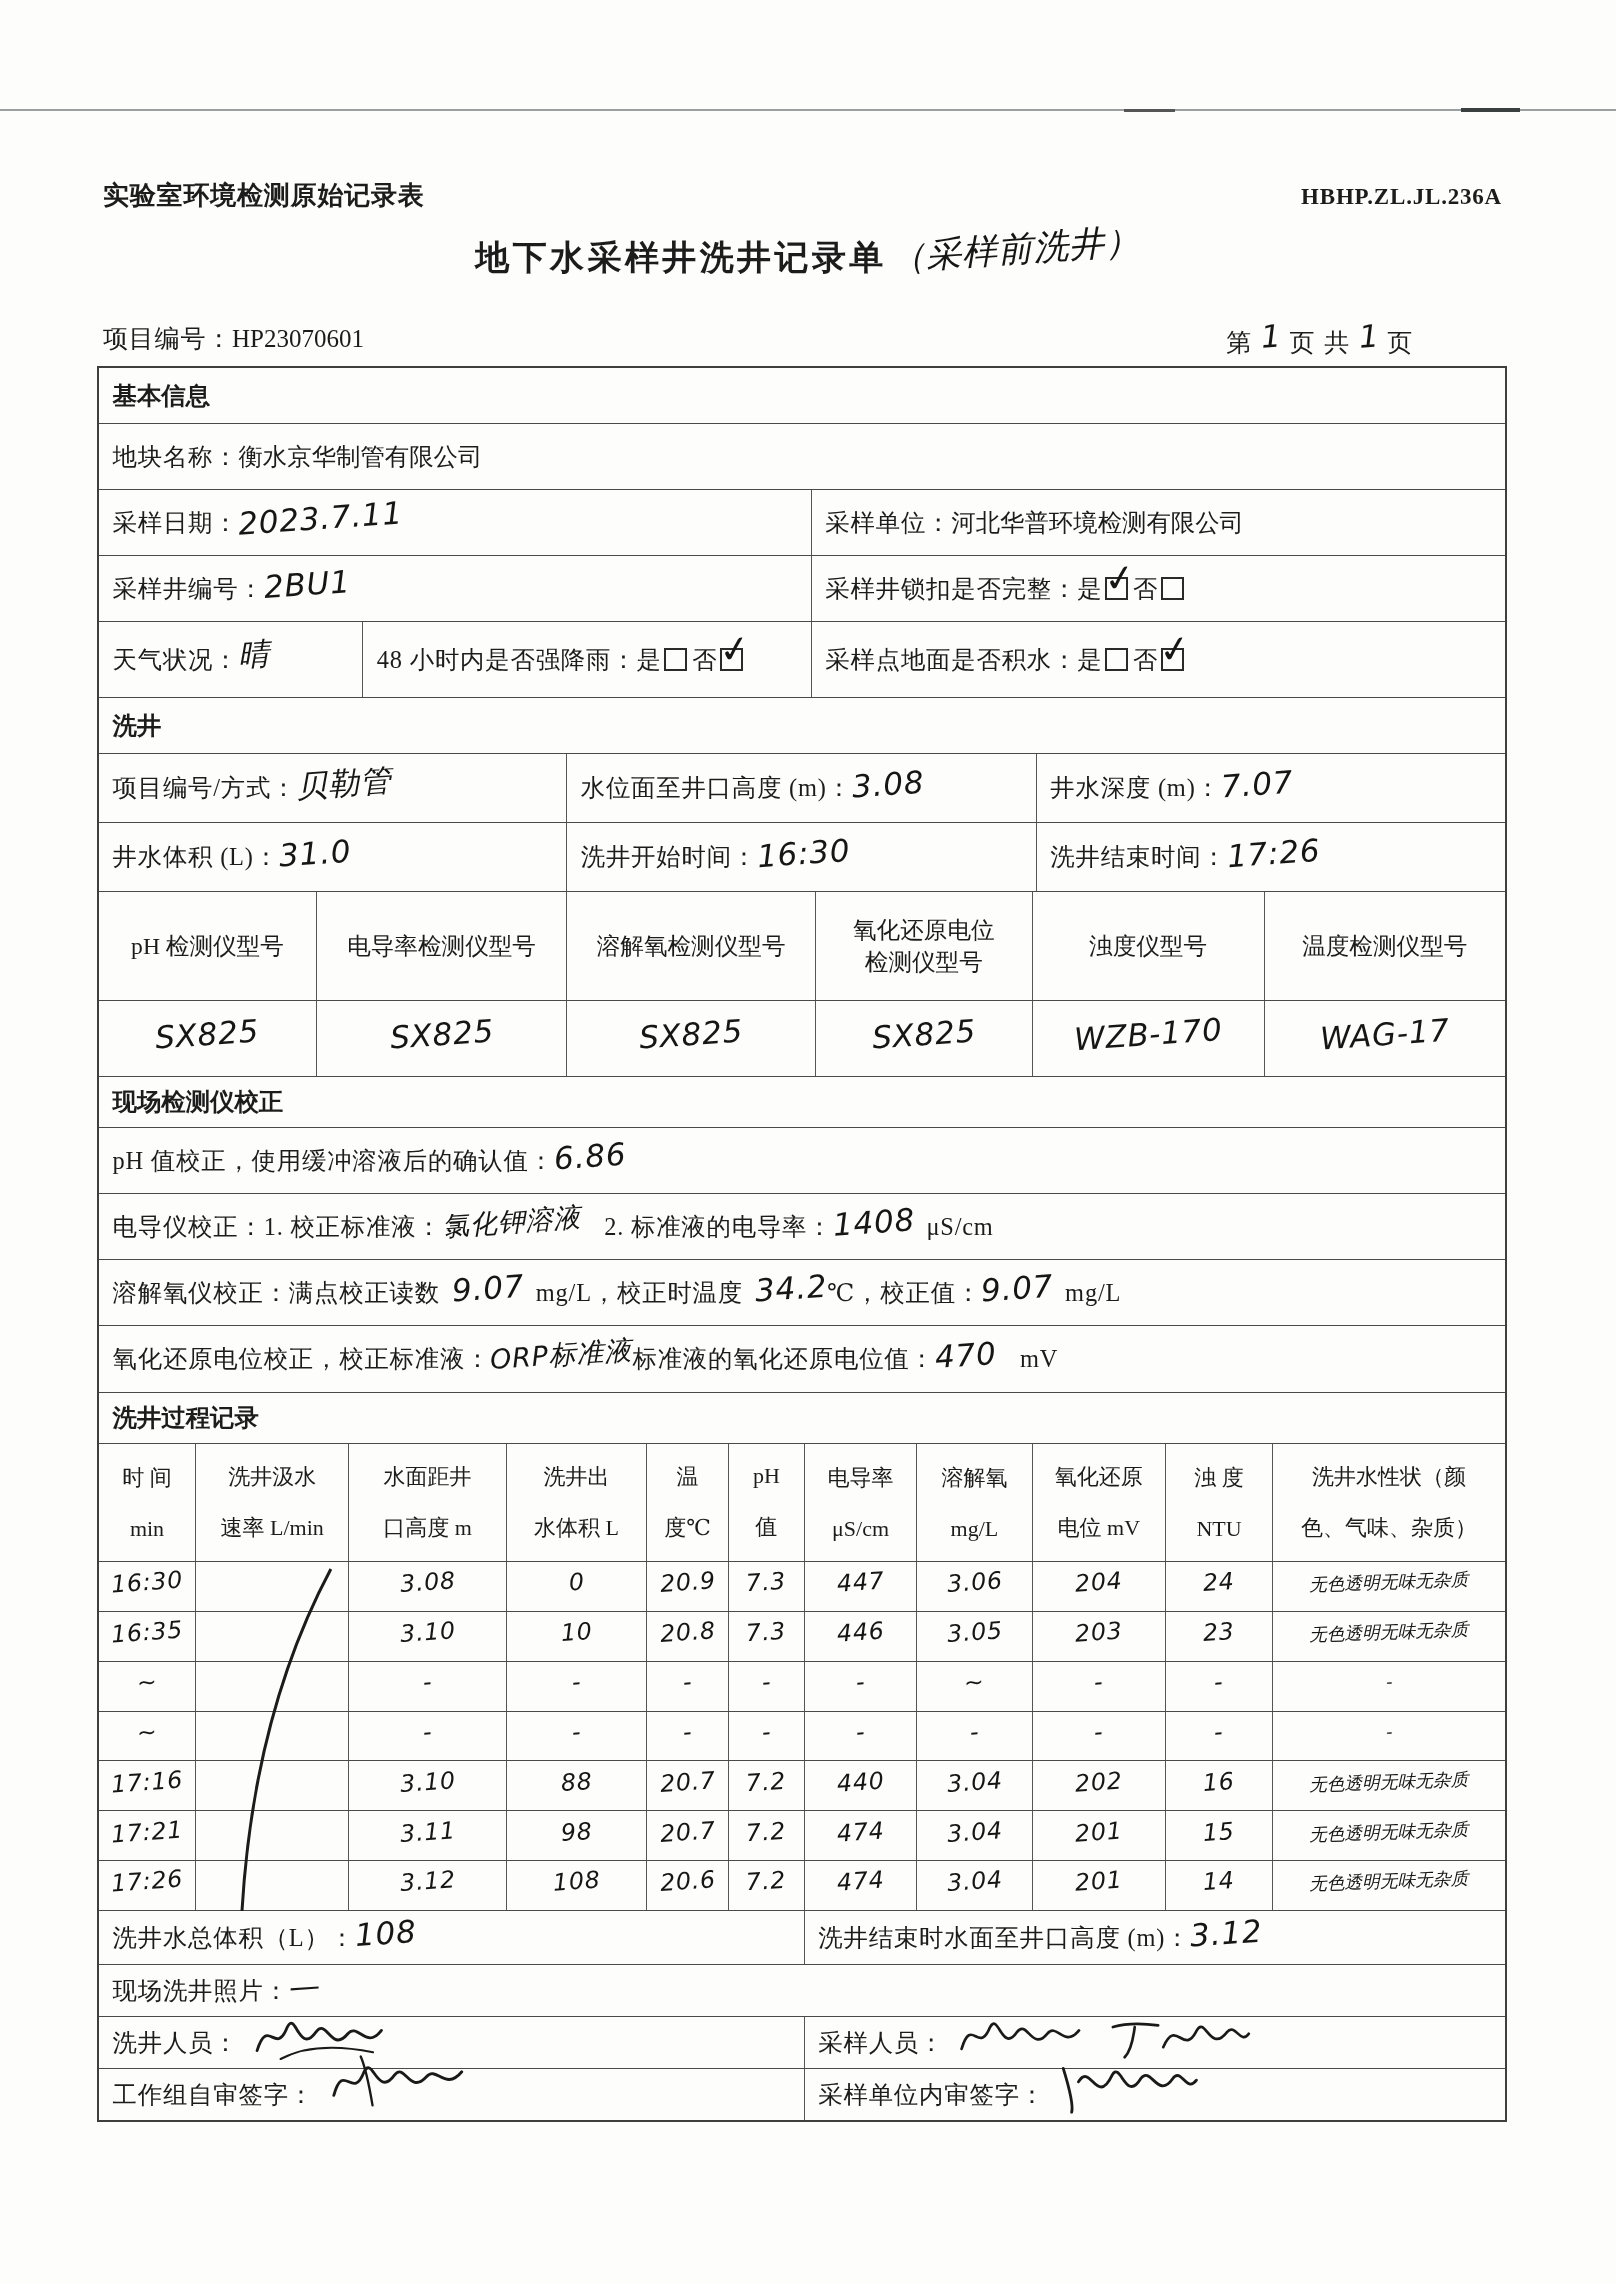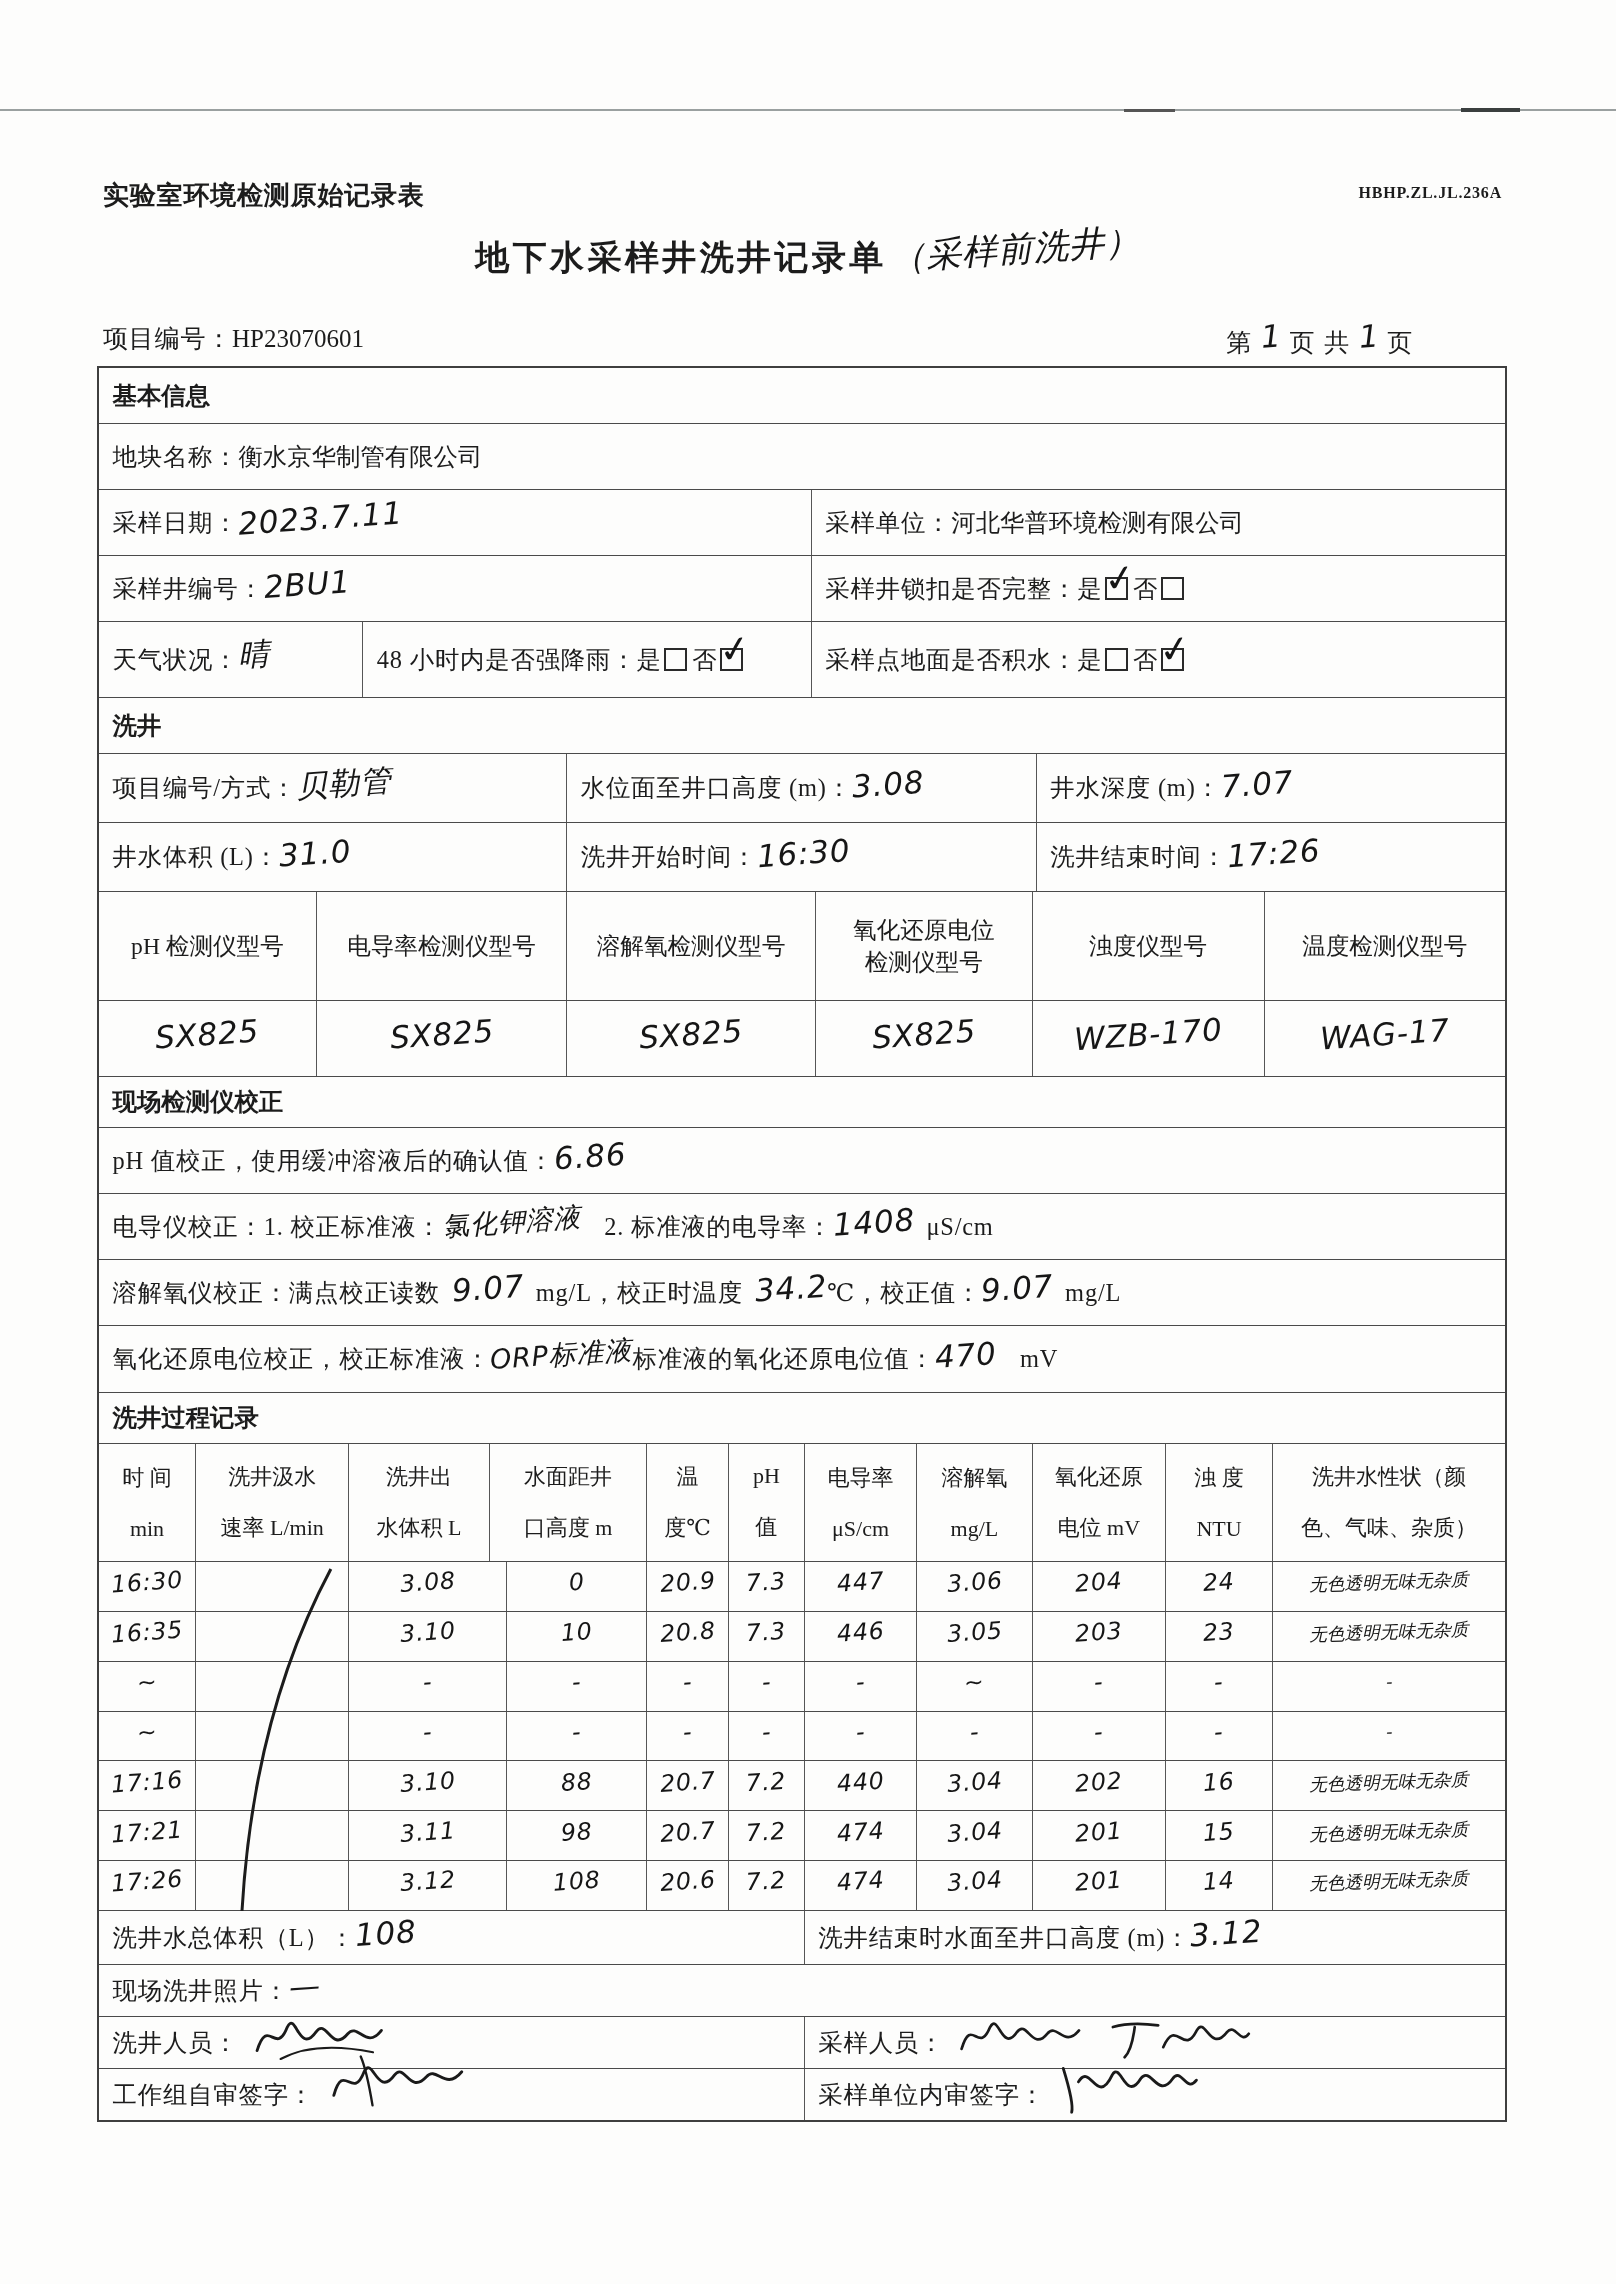--- a/index.html
+++ b/index.html
@@ -4,21 +4,21 @@
 <style>
   html,body{margin:0;padding:0;background:#e8e8e8;}
   .page{
     position:relative;width:1616px;height:2284px;background:#fdfdfc;
     font-family:"Liberation Serif","DejaVu Serif",serif;color:#1c1c1c;overflow:hidden;
   }
   .scanline{position:absolute;left:0;top:109px;width:100%;height:1.7px;background:#9aa0a0;}
   .scanline .dark1{position:absolute;left:1124px;top:0;width:51px;height:2.5px;background:#555;}
   .scanline .dark2{position:absolute;left:1461px;top:-0.8px;width:59px;height:4.2px;background:#3a3f3f;}
   .hdr-left{position:absolute;left:103px;top:178px;font-size:26px;font-weight:bold;letter-spacing:0.8px;}
-  .hdr-right{position:absolute;right:114px;top:184px;font-size:16px;font-weight:bold;letter-spacing:0.8px;}
+  .hdr-right{position:absolute;right:114px;top:184px;font-size:23px;font-weight:bold;letter-spacing:0.8px;}
   .title-row{position:absolute;left:0;top:234px;width:100%;text-align:center;white-space:nowrap;}
   .title{font-size:34px;font-weight:bold;letter-spacing:3.4px;display:inline-block;}
   .meta-left{position:absolute;left:103px;top:322px;font-size:25px;}
   .meta-right{position:absolute;right:202px;top:322px;font-size:25px;letter-spacing:1.7px;}
 
   
   .hw{
     font-family:"DejaVu Sans",sans-serif;font-style:italic;font-weight:500;color:#161616;
     display:inline-block;transform:rotate(-4deg);position:relative;top:-4.2px;letter-spacing:0.8px;
   }
@@ -276,27 +276,27 @@
 
     <div class="row p-head" style="height:118px;" id="p-head">
         <div class="p-cell" style="width: 6.9%;">
           <div>时 间</div>
           <div>min</div>
         </div>
         <div class="p-cell" style="width: 10.9%;">
           <div>洗井汲水</div>
           <div>速率 L/min</div>
         </div>
+        <div class="p-cell" style="width: 11.2%;">
+          <div>水面距井</div>
+          <div>口高度 m</div>
+        </div>
         <div class="p-cell" style="width: 10%;">
           <div>洗井出</div>
           <div>水体积 L</div>
-        </div>
-        <div class="p-cell" style="width: 11.2%;">
-          <div>水面距井</div>
-          <div>口高度 m</div>
         </div>
         <div class="p-cell" style="width: 5.8%;">
           <div>温</div>
           <div>度℃</div>
         </div>
         <div class="p-cell" style="width: 5.4%;">
           <div>pH</div>
           <div>值</div>
         </div>
         <div class="p-cell" style="width: 8%;">

